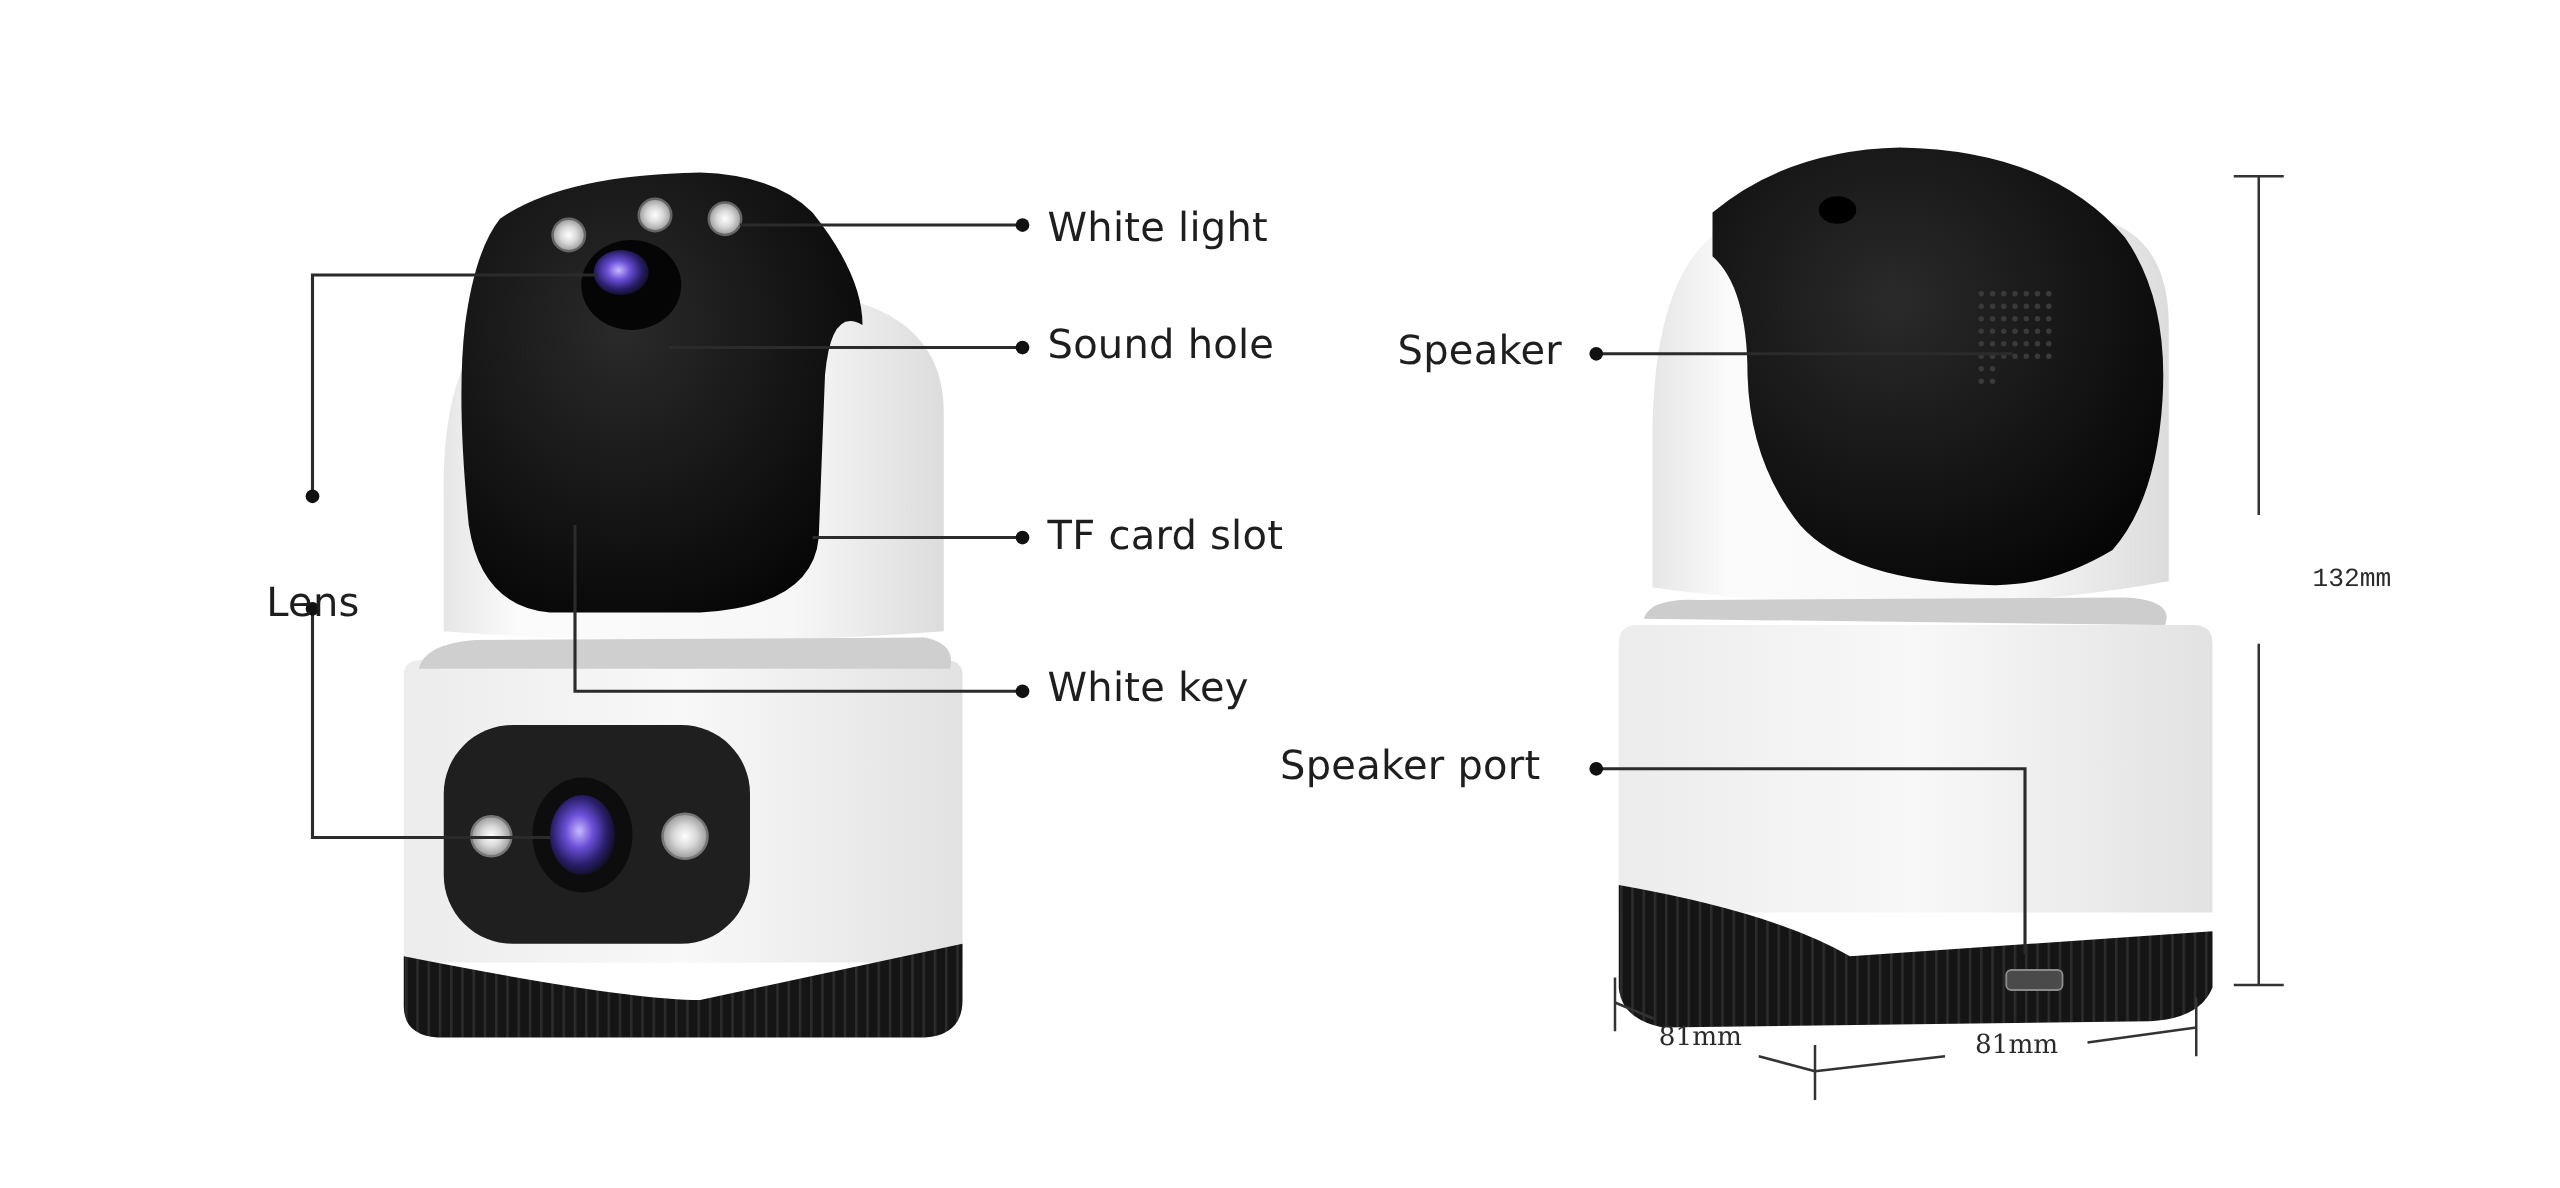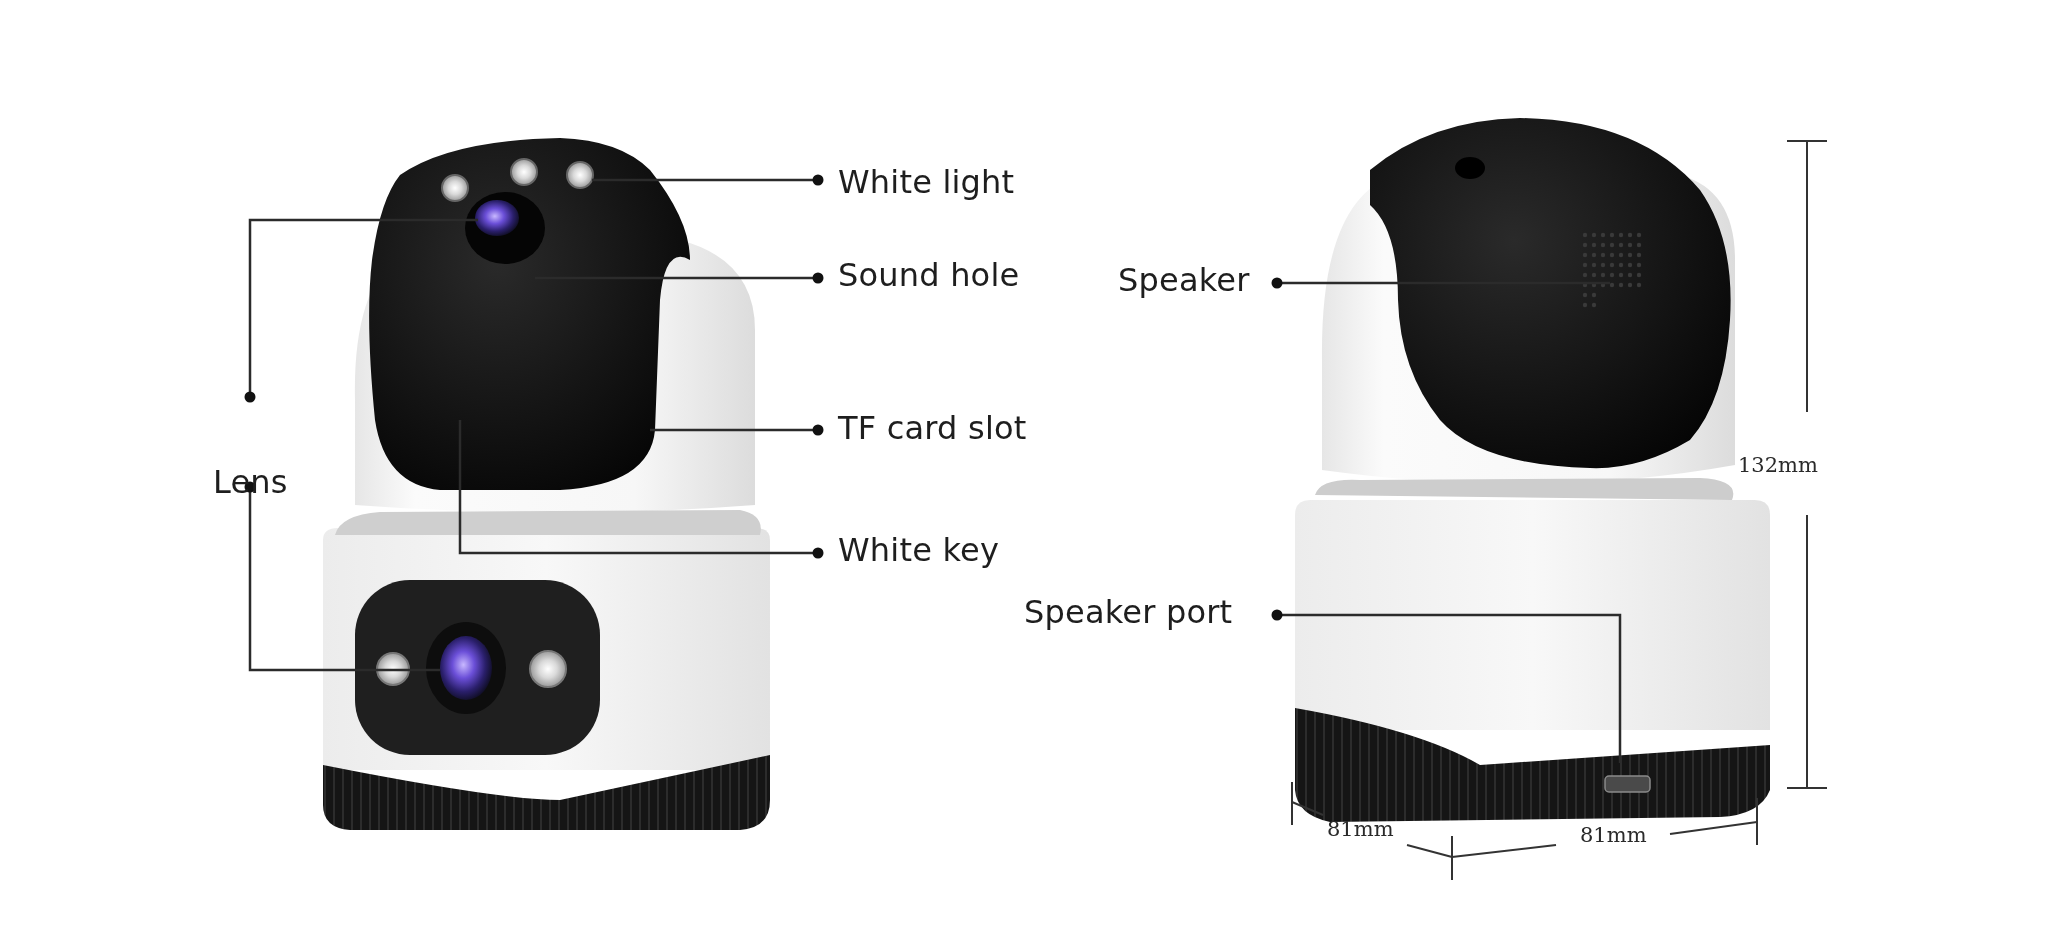--- a/index.html
+++ b/index.html
@@ -176,15 +176,15 @@
 </svg>
 
 <div class="label" style="left:838px; top:163px;">White light</div>
 <div class="label" style="left:838px; top:256px;">Sound hole</div>
 <div class="label" style="left:838px; top:385px;margin-top:24px;">TF card slot</div>
 <div class="label" style="left:838px; top:531px;">White key</div>
 <div class="label" style="left:213px; top:419px;margin-top:44px;">Lens</div>
 <div class="label" style="left:1118px; top:261px;text-align:right;">Speaker</div>
 <div class="label" style="left:1024px; top:593px;">Speaker port</div>
 
-<div class="dim" style="left:1738px; top:453px;">132mm</div>
+<div class="dim" style="left:1850px; top:453px;font-family:Liberation Mono, monospace;">132mm</div>
 <div class="dim" style="left:1327px; top:817px;">81mm</div>
 <div class="dim" style="left:1580px; top:823px;">81mm</div>
 
 </body></html>

